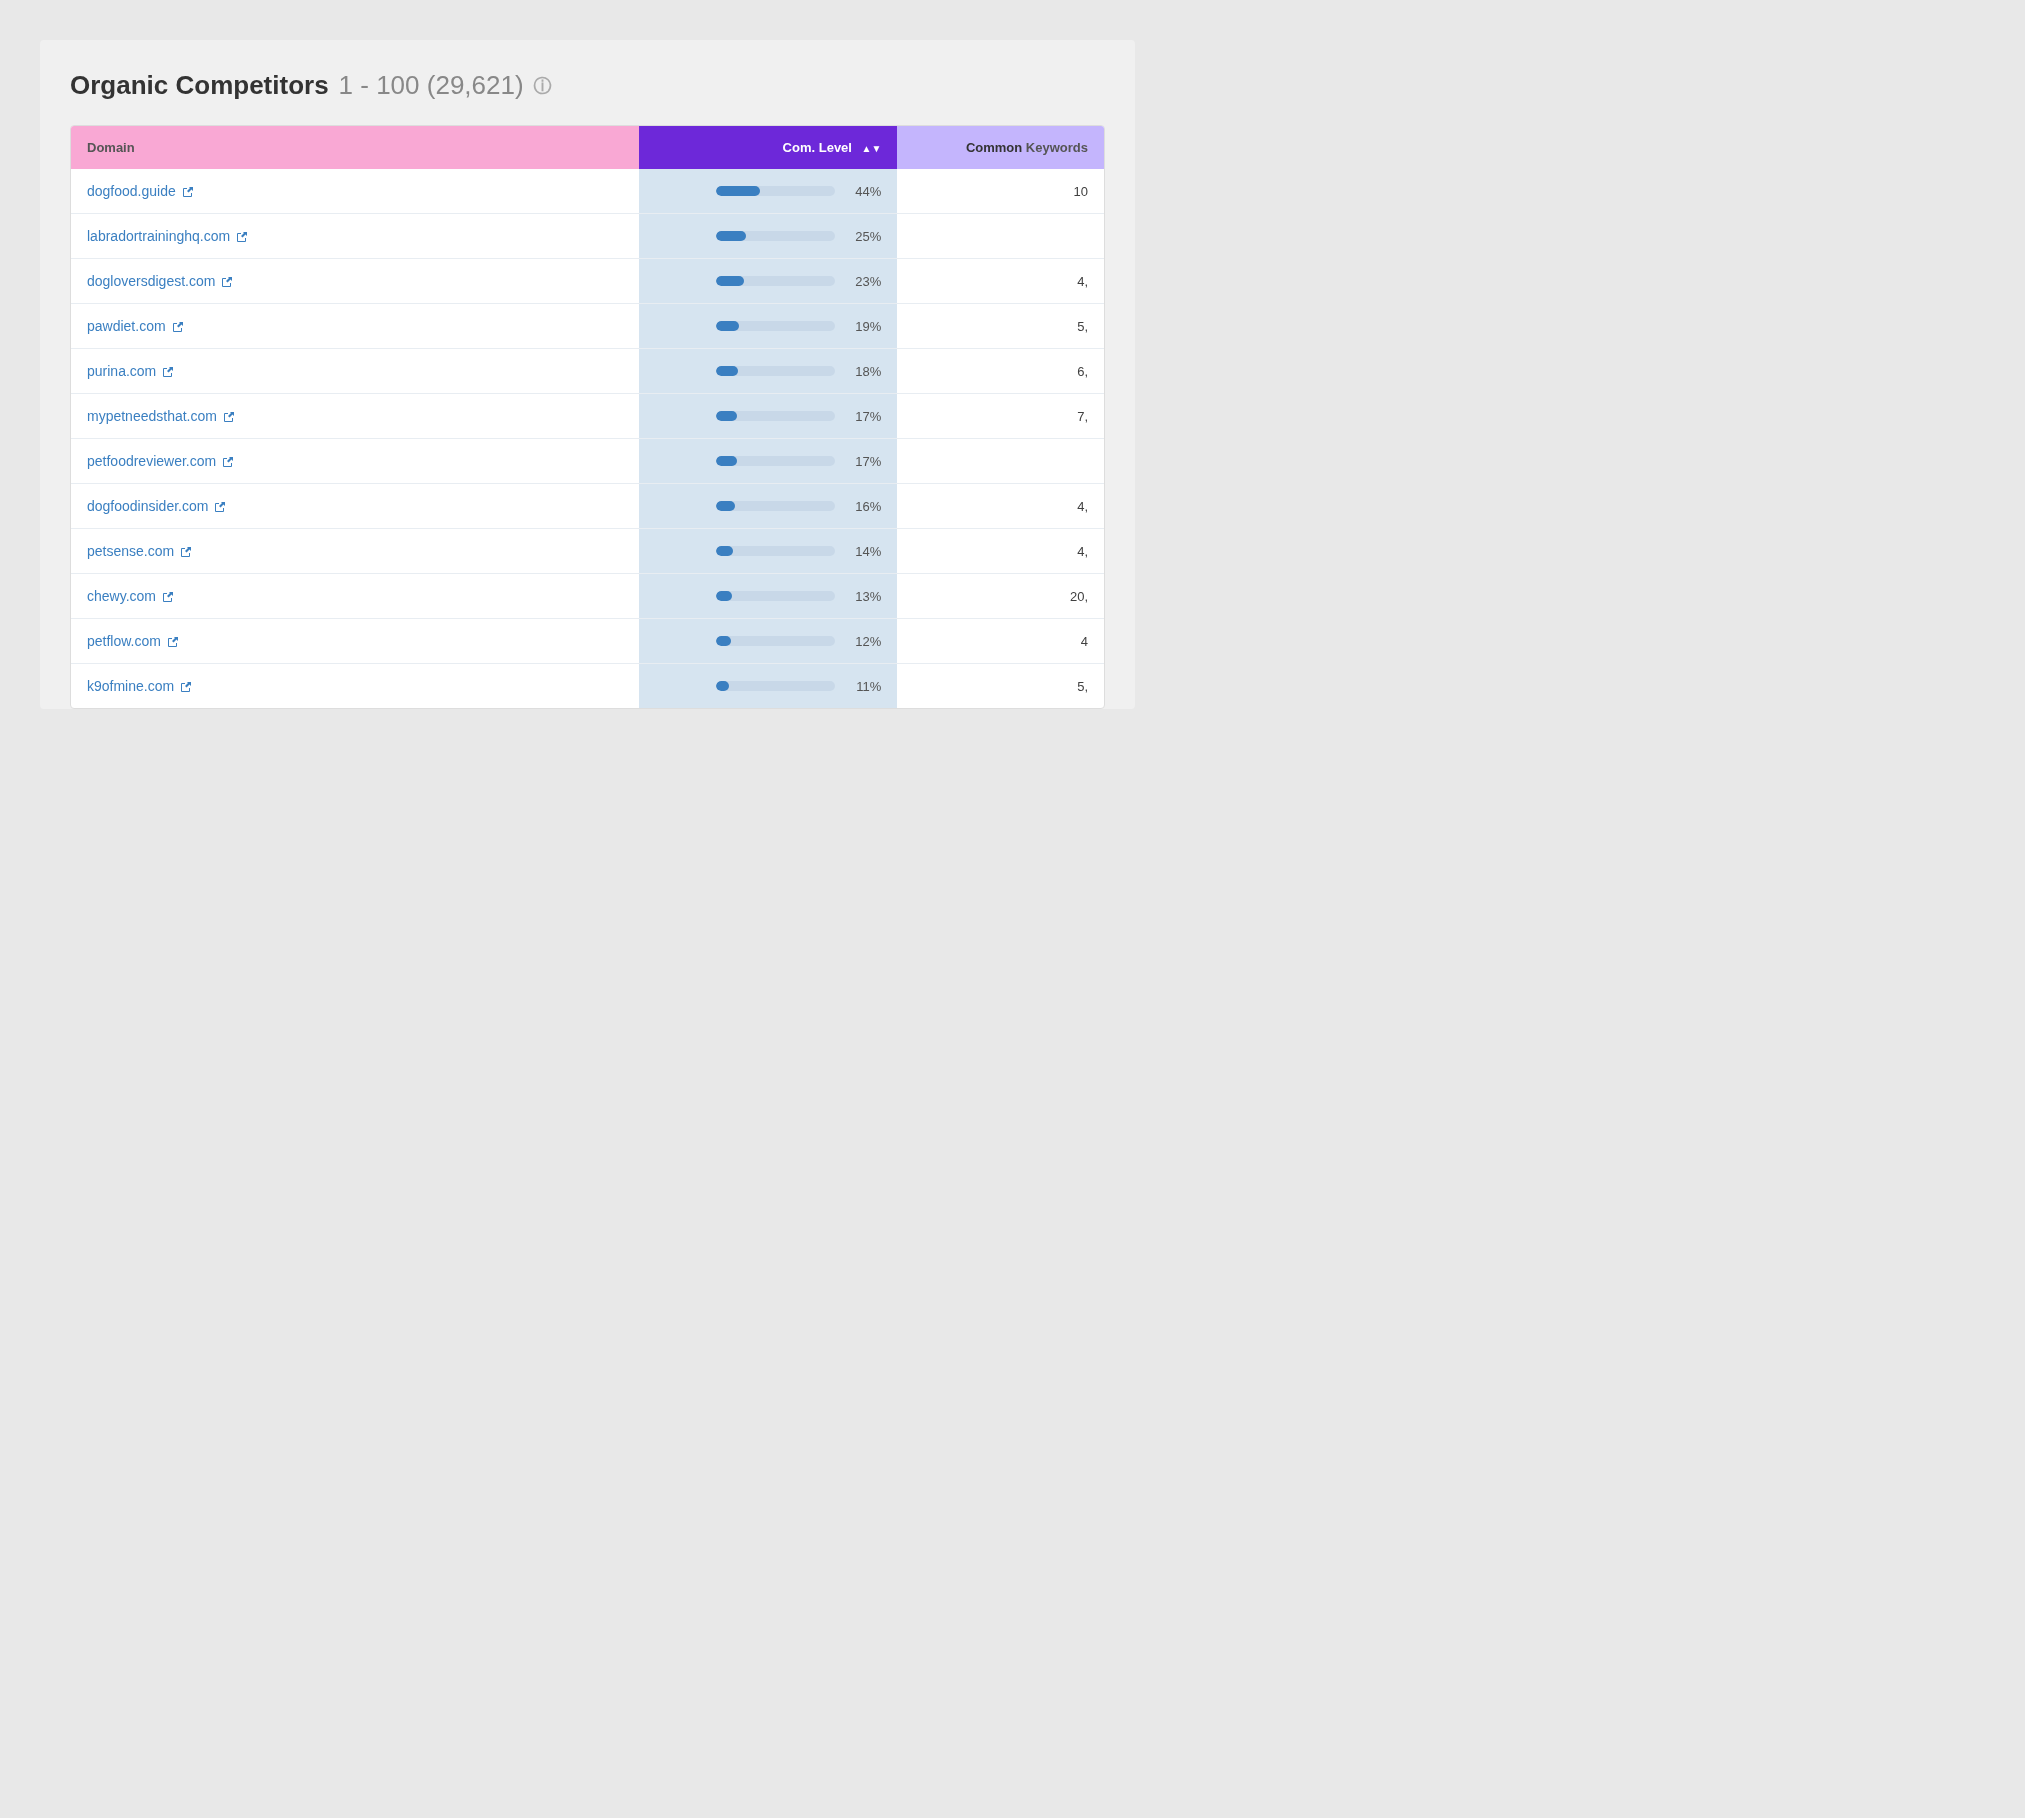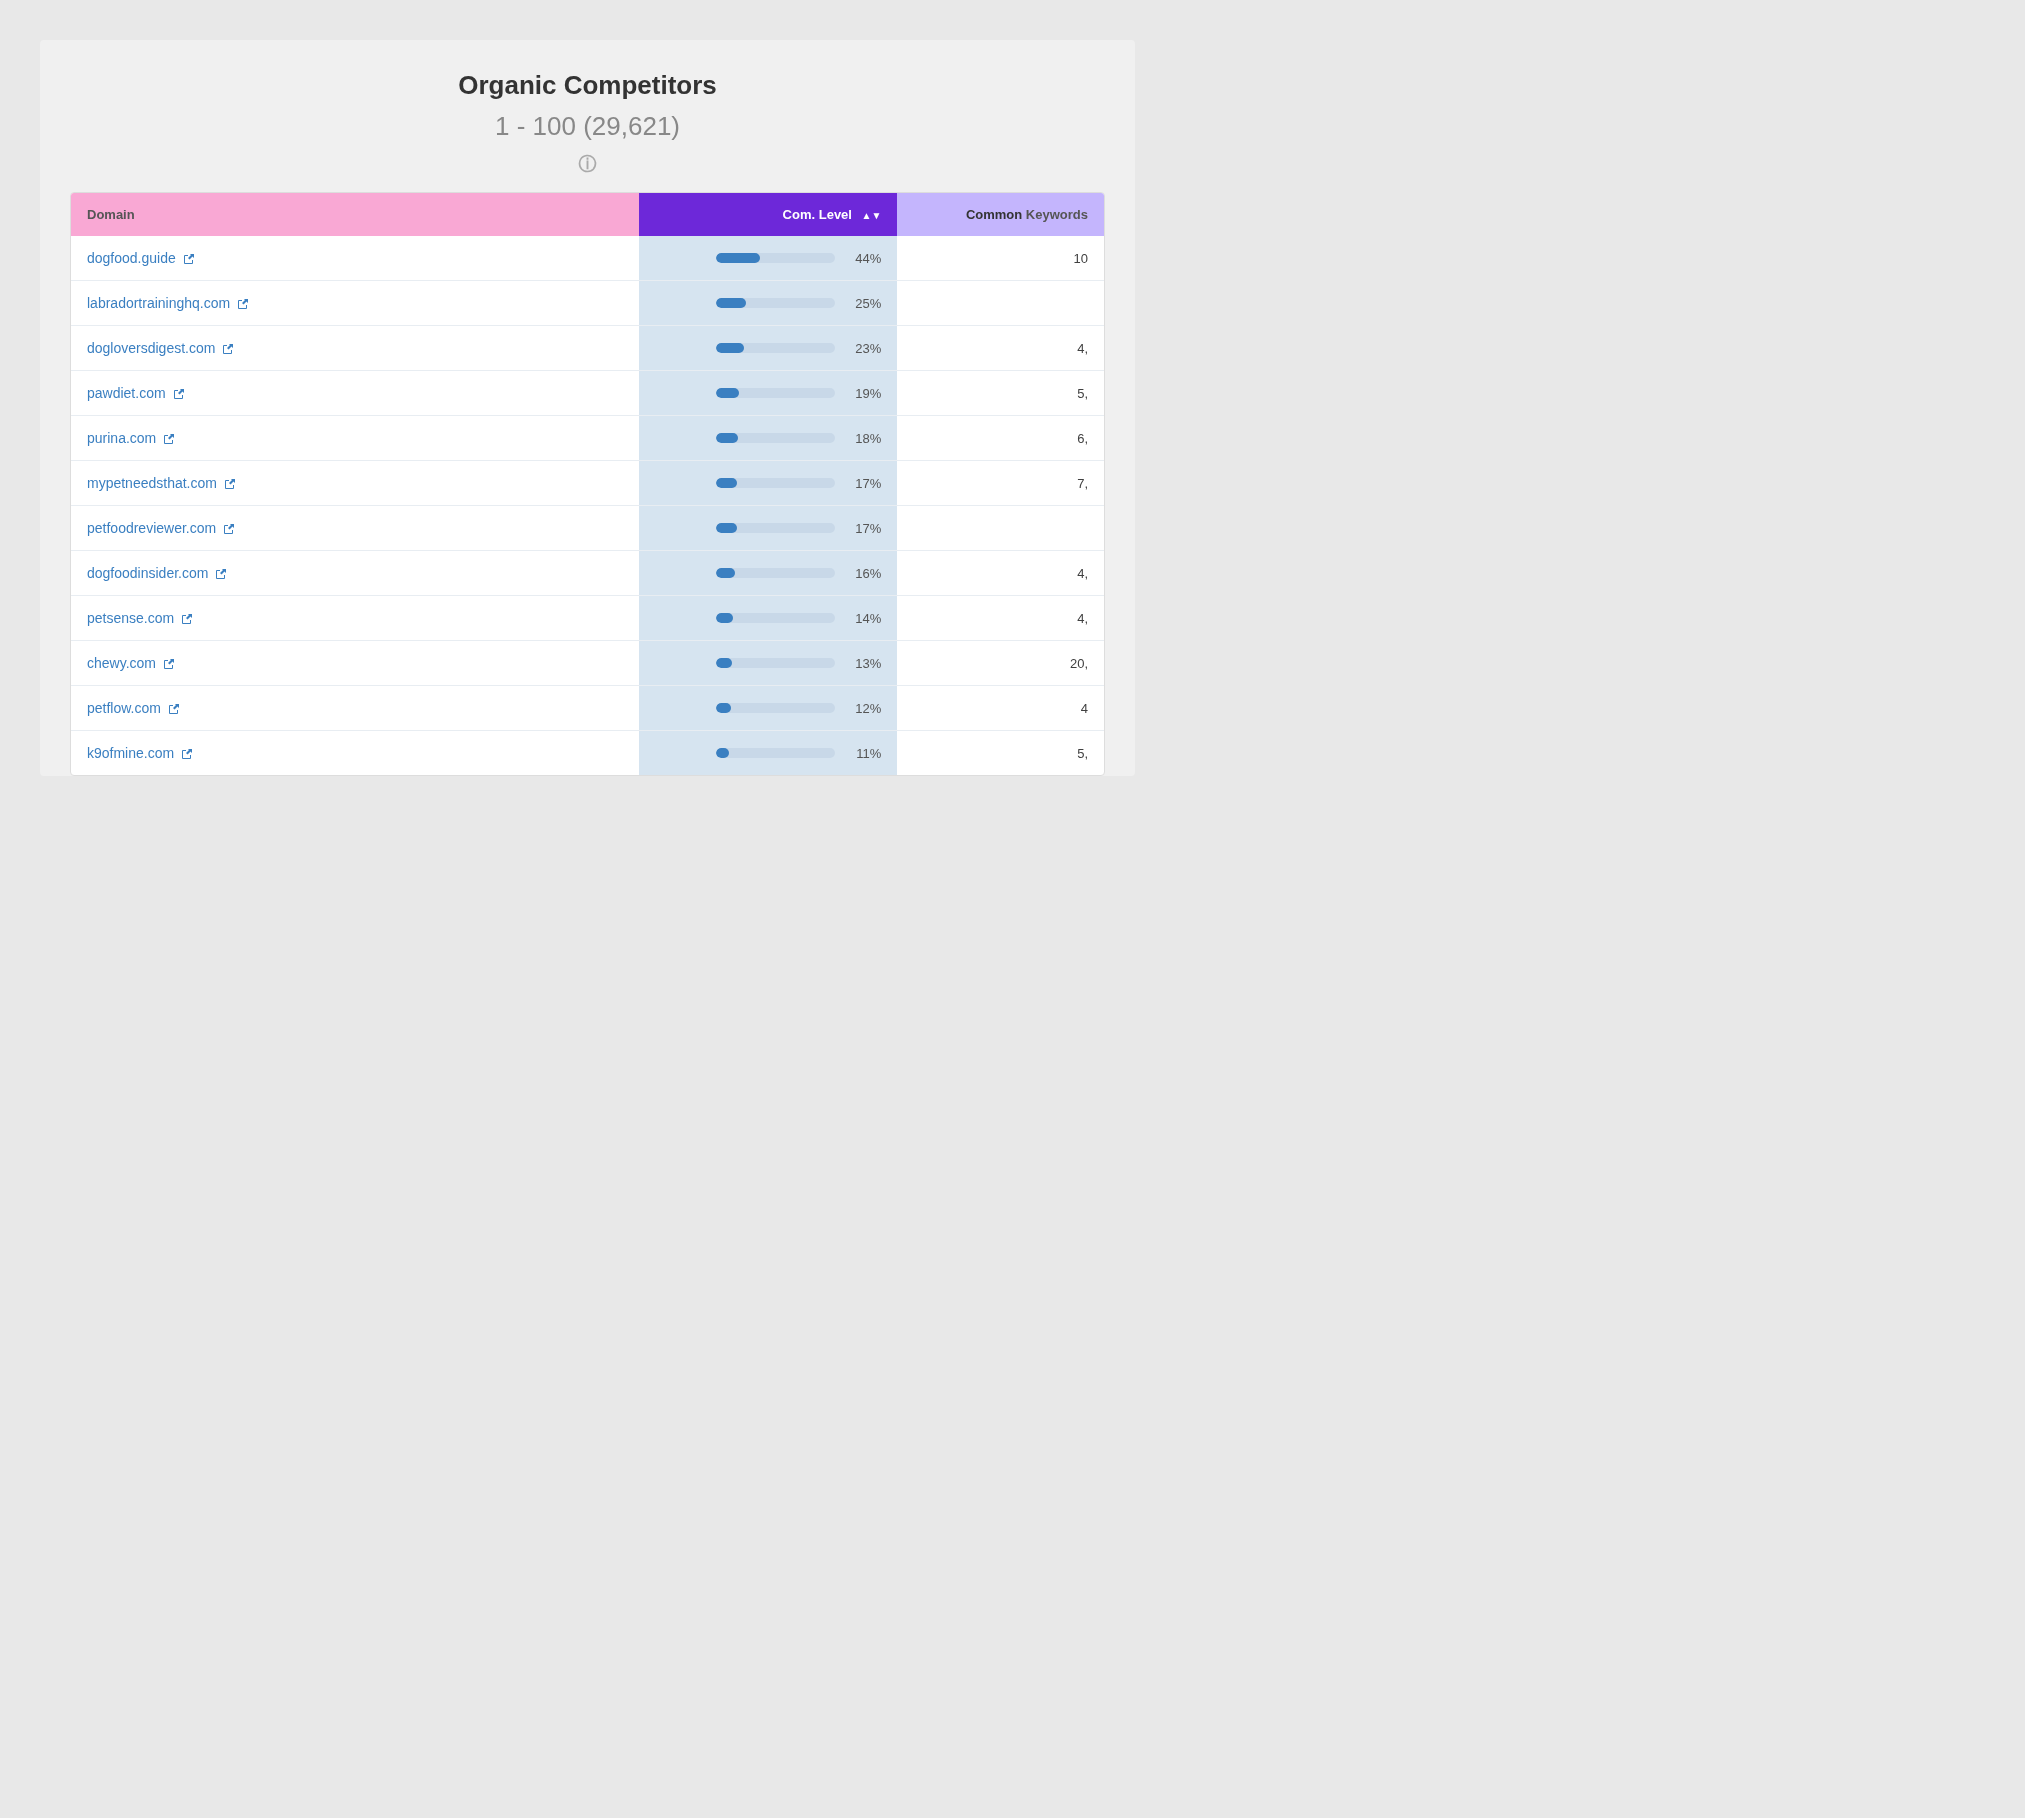--- a/index.html
+++ b/index.html
@@ -19,25 +19,24 @@
       background: #f0f0f0;
       border-radius: 4px;
       padding: 30px 30px 0 30px;
       max-width: 1095px;
     }
 
     .page-title {
       font-size: 26px;
       font-weight: 700;
       color: #333;
-      margin-bottom: 16px;
+      margin-bottom: 24px;
       display: flex;
       align-items: center;
       gap: 10px;
-      flex-direction: column;
     }
 
     .page-title-range {
       font-weight: 400;
       color: #888;
       font-size: 26px;
     }
 
     .info-icon {
       color: #aaa;
@@ -107,21 +106,20 @@
       border-bottom: 1px solid #e8edf2;
     }
 
     tbody tr:last-child {
       border-bottom: none;
     }
 
     td {
       padding: 14px 16px;
       font-size: 14px;
-      text-align: right;
     }
 
     td.col-domain {
       color: #3a7fc1;
     }
 
     td.col-domain a {
       color: #3a7fc1;
       text-decoration: none;
       display: flex;

